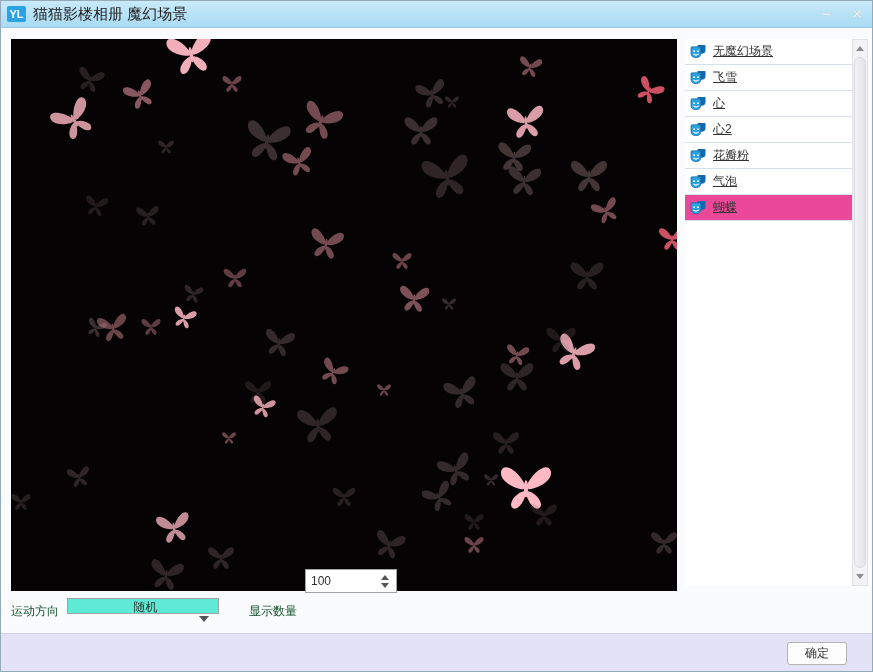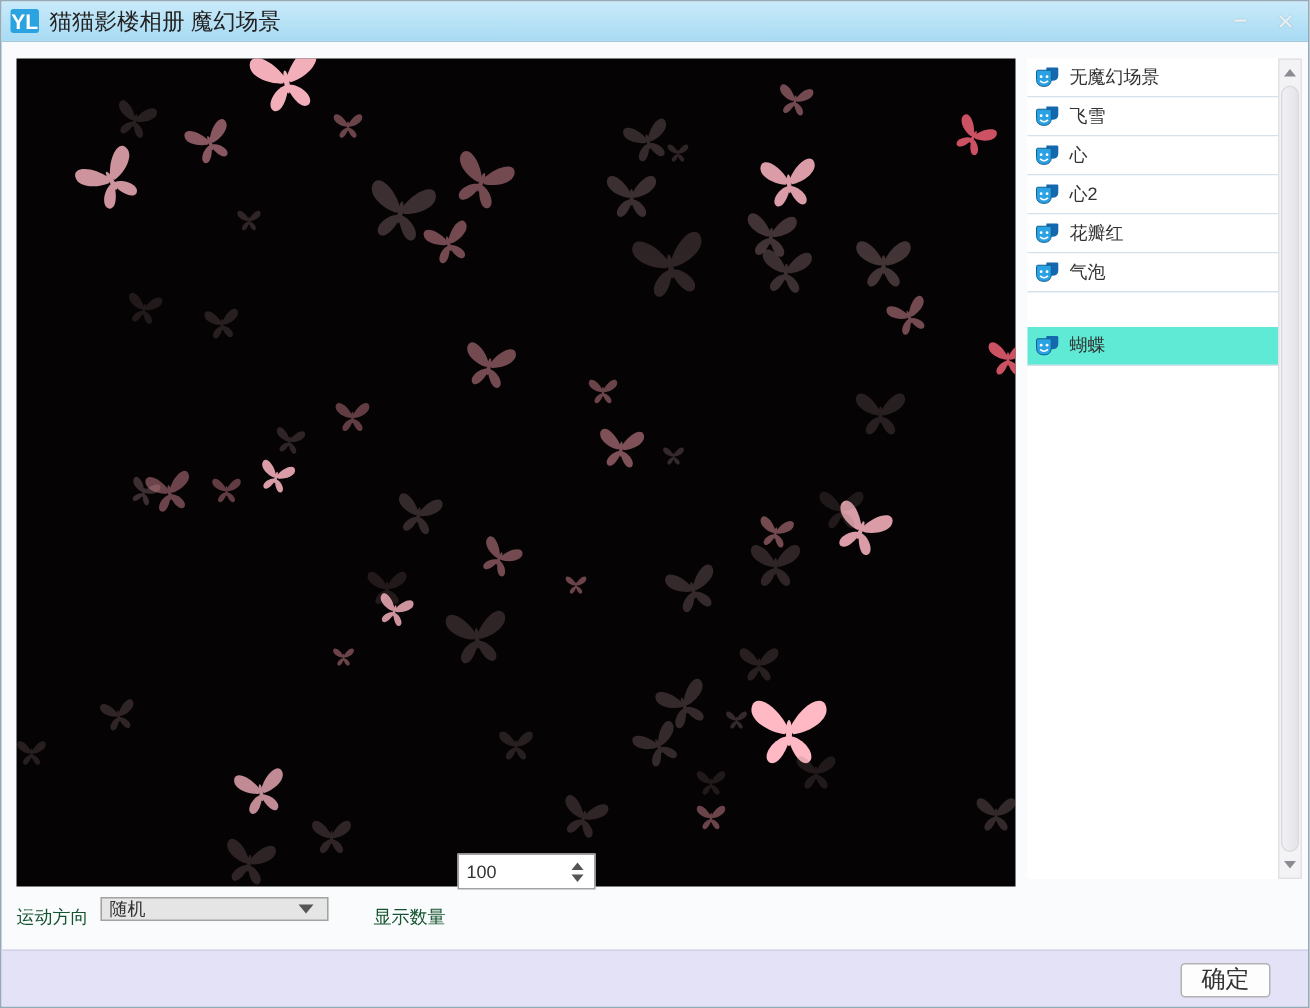--- a/index.html
+++ b/index.html
@@ -1,55 +1,55 @@
 <!DOCTYPE html>
 <html><head>
 <meta charset="utf-8">
 <style>
   html,body{margin:0;padding:0;background:#ffffff;font-family:"Liberation Sans","DejaVu Sans",sans-serif;}
   .window{position:relative;width:873px;height:672px;box-sizing:border-box;border:1px solid #93aab9;background:#f9fbfd;overflow:hidden;}
   
   .titlebar{position:absolute;left:0;top:0;right:0;height:26px;background:linear-gradient(#c9eafa,#a8dbf3);border-bottom:1px solid #9ccbe2;display:flex;align-items:center;}
-  .app-badge{width:19px;height:16px;margin-left:6px;background:#2aa3e0;color:#ffffff;font-size:14px;font-weight:bold;border-radius:2px;display:flex;align-items:center;justify-content:center;letter-spacing:0;}
+  .app-badge{width:19px;height:16px;margin-left:6px;background:#2aa3e0;color:#ffffff;font-size:11px;font-weight:bold;border-radius:2px;display:flex;align-items:center;justify-content:center;letter-spacing:0;}
   .title-text{margin-left:7px;font-size:15px;color:#222222;}
   .win-btns{margin-left:auto;display:flex;align-items:center;height:100%;}
   .win-btn{width:30px;height:100%;display:flex;align-items:center;justify-content:center;color:#e9eef1;font-size:14px;font-weight:bold;cursor:default;text-shadow:0 0 1px rgba(120,150,170,.6);}
   .win-btn.min{font-size:16px;}
   
   .preview{position:absolute;left:10px;top:38px;width:666px;height:552px;background:#060304;overflow:hidden;}
   .bf{position:absolute;width:40px;height:40px;}
   
   .scene-list{position:absolute;left:684px;top:38px;width:167px;height:547px;background:#ffffff;}
   .scene-row{height:25px;border-bottom:1px solid #d4e2ee;display:flex;align-items:center;padding-left:5px;background:#ffffff;}
-  .scene-row.selected{background:#5eead4;margin-top:23px;}
+  .scene-row.selected{background:#ec4899;}
   .mask-ico{width:17px;height:15px;flex:0 0 17px;}
-  .scene-label{margin-left:6px;font-size:12px;color:#333333;white-space:nowrap;}
+  .scene-label{margin-left:6px;font-size:12px;color:#333333;white-space:nowrap;text-decoration:underline;}
   
   .scrollbar{position:absolute;left:851px;top:38px;width:16px;height:547px;background:#f3f3f5;border:1px solid #e2e2e6;box-sizing:border-box;}
   .sb-arrow{position:absolute;left:0;width:100%;height:15px;display:flex;align-items:center;justify-content:center;}
   .sb-arrow.up{top:1px;}
   .sb-arrow.down{bottom:1px;}
   .tri-up{width:0;height:0;border-left:4px solid transparent;border-right:4px solid transparent;border-bottom:5px solid #8b8b93;}
   .tri-down{width:0;height:0;border-left:4px solid transparent;border-right:4px solid transparent;border-top:5px solid #8b8b93;}
   .sb-thumb{position:absolute;left:1px;right:1px;top:17px;bottom:17px;background:linear-gradient(to right,#f2f2f5,#e3e3e9);border:1px solid #d9d9df;border-radius:7px;}
   
   .ctl-label{position:absolute;font-size:12px;color:#14532d;top:602px;}
   .lbl-direction{left:10px;}
   .lbl-count{left:248px;}
-  .select-box{position:absolute;left:66px;top:597px;width:152px;height:16px;box-sizing:border-box;border:1px solid #a2a2a2;background:#e5e5e5;display:flex;align-items:center;}
+  .select-box{position:absolute;left:66px;top:597px;width:152px;height:16px;box-sizing:border-box;border:1px solid #a2a2a2;background:#5eead4;display:flex;align-items:center;flex-direction:column;}
   .select-value{font-size:12px;color:#333333;margin-left:5px;}
   .select-arrow{margin-left:auto;margin-right:9px;width:0;height:0;border-left:5px solid transparent;border-right:5px solid transparent;border-top:6px solid #555555;}
   .spinner{position:absolute;left:304px;top:568px;width:92px;height:24px;box-sizing:border-box;border:1px solid #a2a2a2;background:#ffffff;display:flex;align-items:center;}
   .spin-value{font-size:12px;color:#333333;margin-left:5px;}
   .spin-btns{margin-left:auto;margin-right:7px;display:flex;flex-direction:column;gap:3px;align-items:center;}
   .spin-up{width:0;height:0;border-left:4px solid transparent;border-right:4px solid transparent;border-bottom:5px solid #555555;}
   .spin-down{width:0;height:0;border-left:4px solid transparent;border-right:4px solid transparent;border-top:5px solid #555555;}
   
   .footer{position:absolute;left:0;right:0;bottom:0;height:37px;background:#e4e2f6;border-top:1px solid #d4d2ea;}
-  .ok-btn{position:absolute;right:25px;top:8px;width:60px;height:23px;box-sizing:border-box;background:#fdfdfd;border:1px solid #b2b2b2;border-radius:3px;font-size:16px;color:#333333;display:flex;align-items:center;justify-content:center;cursor:default;}
+  .ok-btn{position:absolute;right:25px;top:8px;width:60px;height:23px;box-sizing:border-box;background:#fdfdfd;border:1px solid #b2b2b2;border-radius:3px;font-size:12px;color:#333333;display:flex;align-items:center;justify-content:center;cursor:default;}
   .svg-defs{position:absolute;width:0;height:0;overflow:hidden;}
 </style>
 </head>
 <body>
 
 <svg class="svg-defs" aria-hidden="true">
   <defs>
     <g id="bf-shape">
       <path d="M20 19 C15 8 5 2 3 8 C1 14 10 20 18 21 Z"></path>
       <path d="M20 19 C25 8 35 2 37 8 C39 14 30 20 22 21 Z"></path>
@@ -302,21 +302,21 @@
         <span class="scene-label">心2</span>
       </div>
       <div class="scene-row">
         <svg class="mask-ico" viewBox="0 0 18 16">
           <path d="M8 1 h7.5 q1 0 1 1 v4.5 q0 4 -4.5 4 q-4 0 -4 -4 Z" fill="#1468ad"></path>
           <path d="M1 4 q0 -1 1 -1 h8.5 q1 0 1 1 v5.5 q0 5 -5.2 5 Q1 14.5 1 9.5 Z" fill="#2ba2e3" stroke="#0d5f93" stroke-width="0.7"></path>
           <circle cx="4.3" cy="7.6" r="1" fill="#ffffff"></circle>
           <circle cx="8.5" cy="7.6" r="1" fill="#ffffff"></circle>
           <path d="M3.6 10.6 q2.6 2.6 5.6 0" stroke="#ffffff" stroke-width="1.1" fill="none"></path>
         </svg>
-        <span class="scene-label">花瓣红</span>
+        <span class="scene-label">花瓣粉</span>
       </div>
       <div class="scene-row">
         <svg class="mask-ico" viewBox="0 0 18 16">
           <path d="M8 1 h7.5 q1 0 1 1 v4.5 q0 4 -4.5 4 q-4 0 -4 -4 Z" fill="#1468ad"></path>
           <path d="M1 4 q0 -1 1 -1 h8.5 q1 0 1 1 v5.5 q0 5 -5.2 5 Q1 14.5 1 9.5 Z" fill="#2ba2e3" stroke="#0d5f93" stroke-width="0.7"></path>
           <circle cx="4.3" cy="7.6" r="1" fill="#ffffff"></circle>
           <circle cx="8.5" cy="7.6" r="1" fill="#ffffff"></circle>
           <path d="M3.6 10.6 q2.6 2.6 5.6 0" stroke="#ffffff" stroke-width="1.1" fill="none"></path>
         </svg>
         <span class="scene-label">气泡</span>

